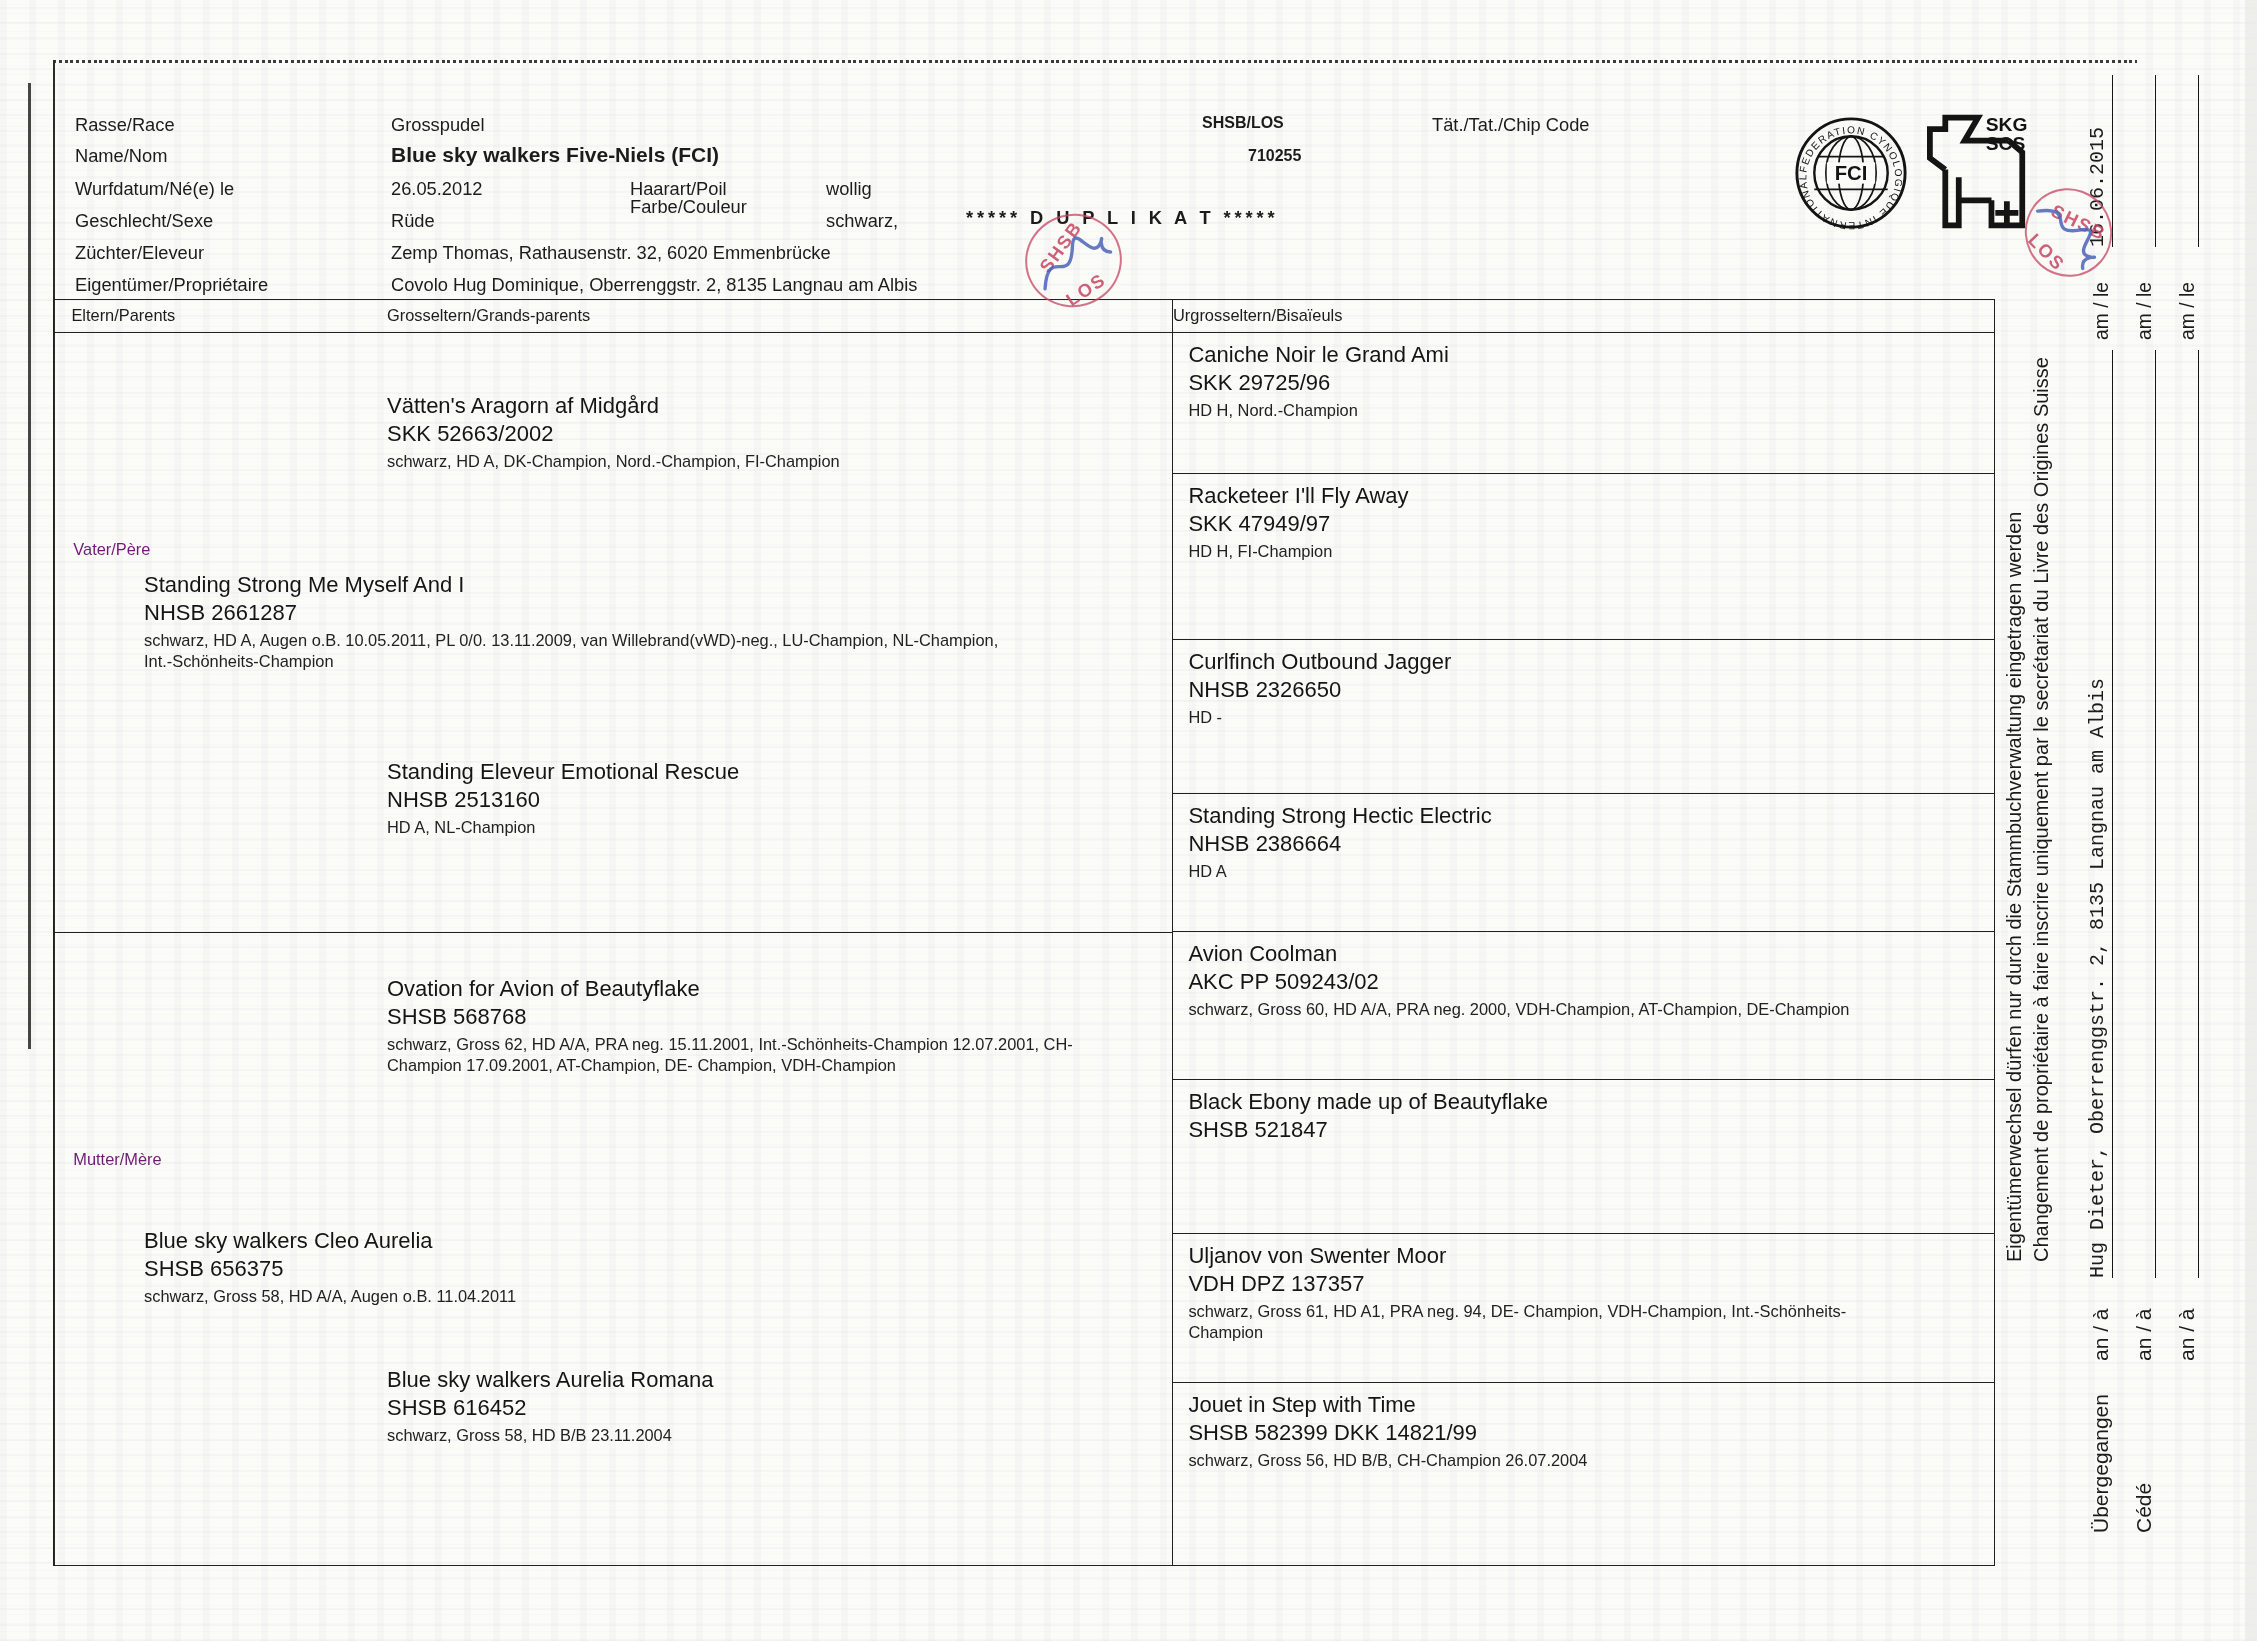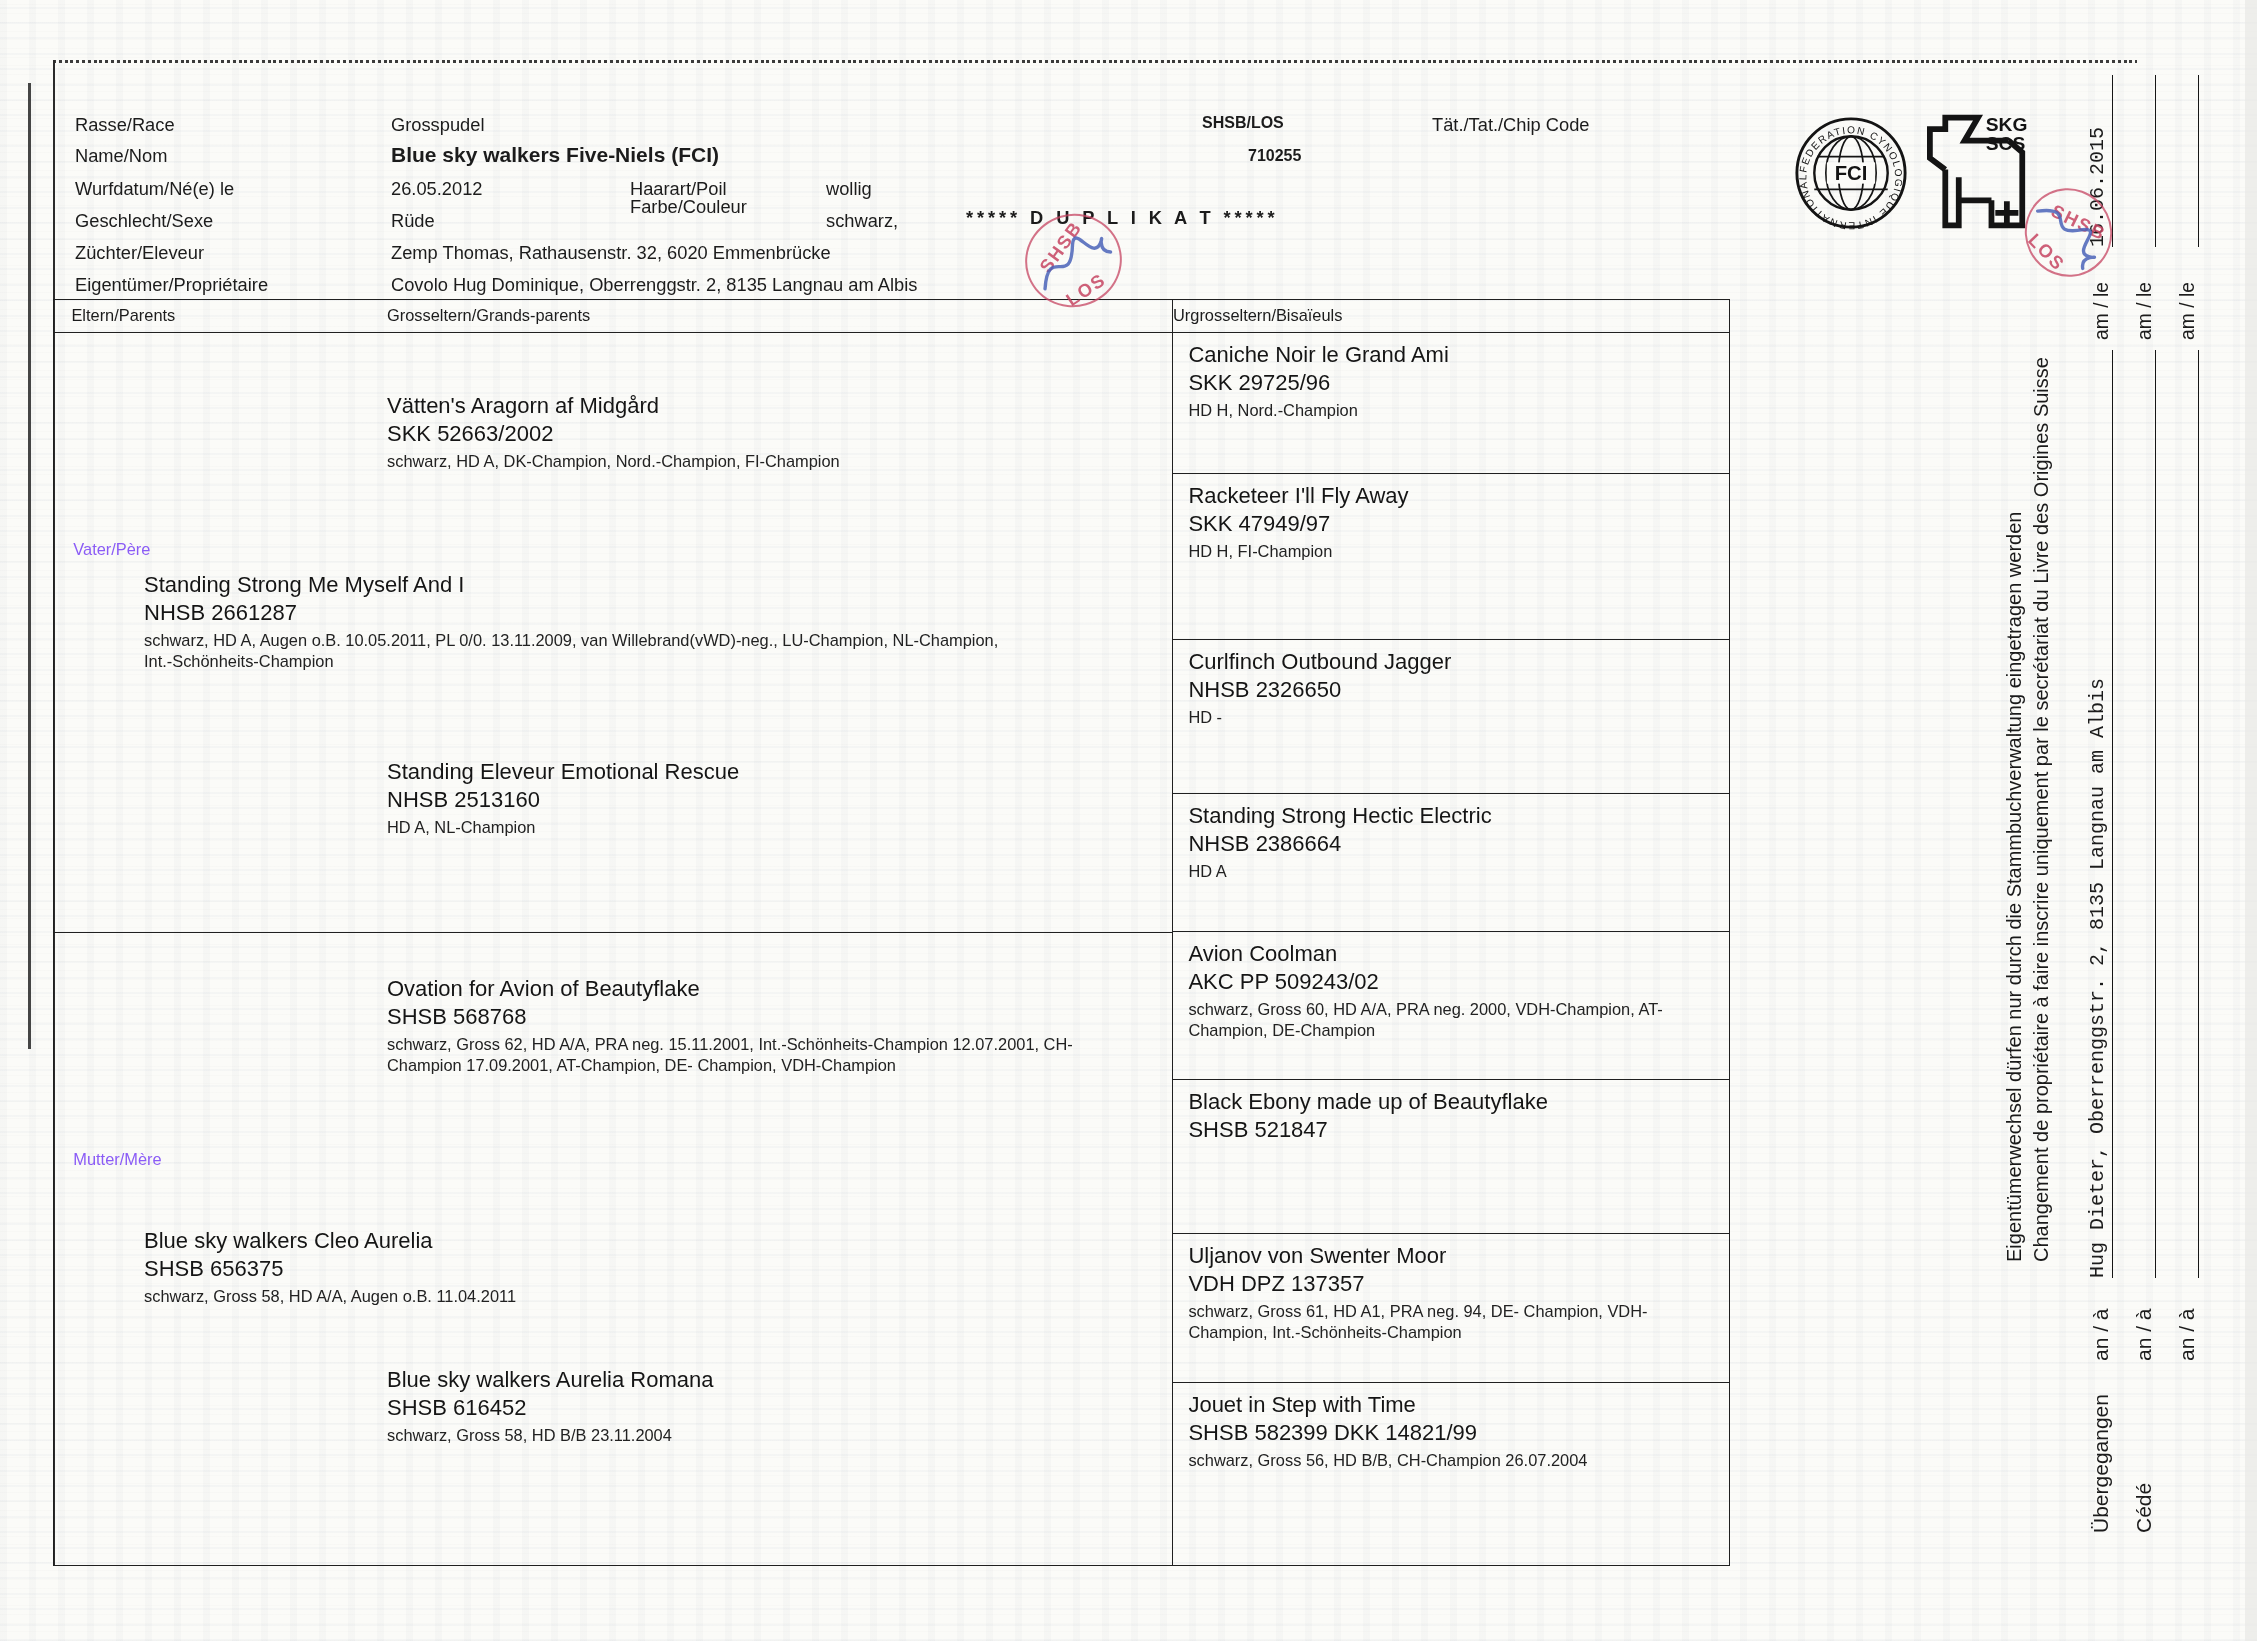--- a/index.html
+++ b/index.html
@@ -26,21 +26,21 @@
 
   
   .hdr-label{position:absolute;font-size:18.3px;white-space:nowrap;}
   .hdr-value{position:absolute;font-size:18.3px;white-space:nowrap;}
   .hdr-name{font-weight:bold;font-size:21px;}
   .hdr-bold{font-weight:bold;font-size:16px;}
   .duplikat{position:absolute;font-weight:bold;font-size:18.3px;letter-spacing:3.9px;white-space:nowrap;}
 
   
   .ped-table{
-    position:absolute;left:53px;top:299px;width:1677px;height:1267px;
+    position:absolute;left:53px;top:299px;width:1942px;height:1267px;
     border:1.9px solid #202020;box-sizing:border-box;
     display:flex;flex-direction:column;background:transparent;
   }
   .ped-head{display:flex;height:33px;border-bottom:1.9px solid #202020;box-sizing:border-box;flex:none;}
   .ph-left{width:1118px;position:relative;flex:none;}
   .ph-right{flex:1;border-left:1.9px solid #202020;padding-left:0;box-sizing:border-box;}
   .ph-label{font-size:16.4px;padding-top:5.8px;display:inline-block;}
   .ph-l1{position:absolute;left:17.4px;top:0;}
   .ph-l2{position:absolute;left:333px;top:0;}
   .ped-body{display:flex;flex:1;min-height:0;}
@@ -50,21 +50,21 @@
   .mother-cell{flex:1;}
   .right-col{flex:1;border-left:1.9px solid #202020;display:flex;flex-direction:column;box-sizing:border-box;}
   .ggp-cell{box-sizing:border-box;border-bottom:1.9px solid #202020;padding:7.7px 13.5px 0 15.4px;flex:none;position:relative;}
   .ggp-cell.last{border-bottom:none;flex:1;}
 
   .dog{position:absolute;}
   .dog.static{position:static;}
   .dog-name{font-size:22px;line-height:27px;color:#151515;}
   .dog-reg{font-size:22px;line-height:29px;color:#151515;}
   .dog-details{font-size:16.4px;line-height:21px;margin-top:2.9px;color:#222;}
-  .parent-tag{position:absolute;font-size:16.4px;color:#8b5cf6;}
+  .parent-tag{position:absolute;font-size:16.4px;color:#701a75;}
 
   
   .fci-logo{position:absolute;left:1794px;top:116px;}
   .skg-logo{position:absolute;left:1916px;top:108px;}
 
   
   .stamp{position:absolute;border:2.9px solid rgba(197,68,98,0.75);border-radius:50%;box-sizing:border-box;}
   .stamp .t1,.stamp .t2{position:absolute;color:rgba(197,68,98,0.85);font-size:18.3px;letter-spacing:1.9px;font-weight:bold;}
   .stamp .t1{left:8.7px;top:17.4px;transform:rotate(-38deg);}
   .stamp .t2{left:29px;bottom:1.9px;transform:rotate(-18deg);}

